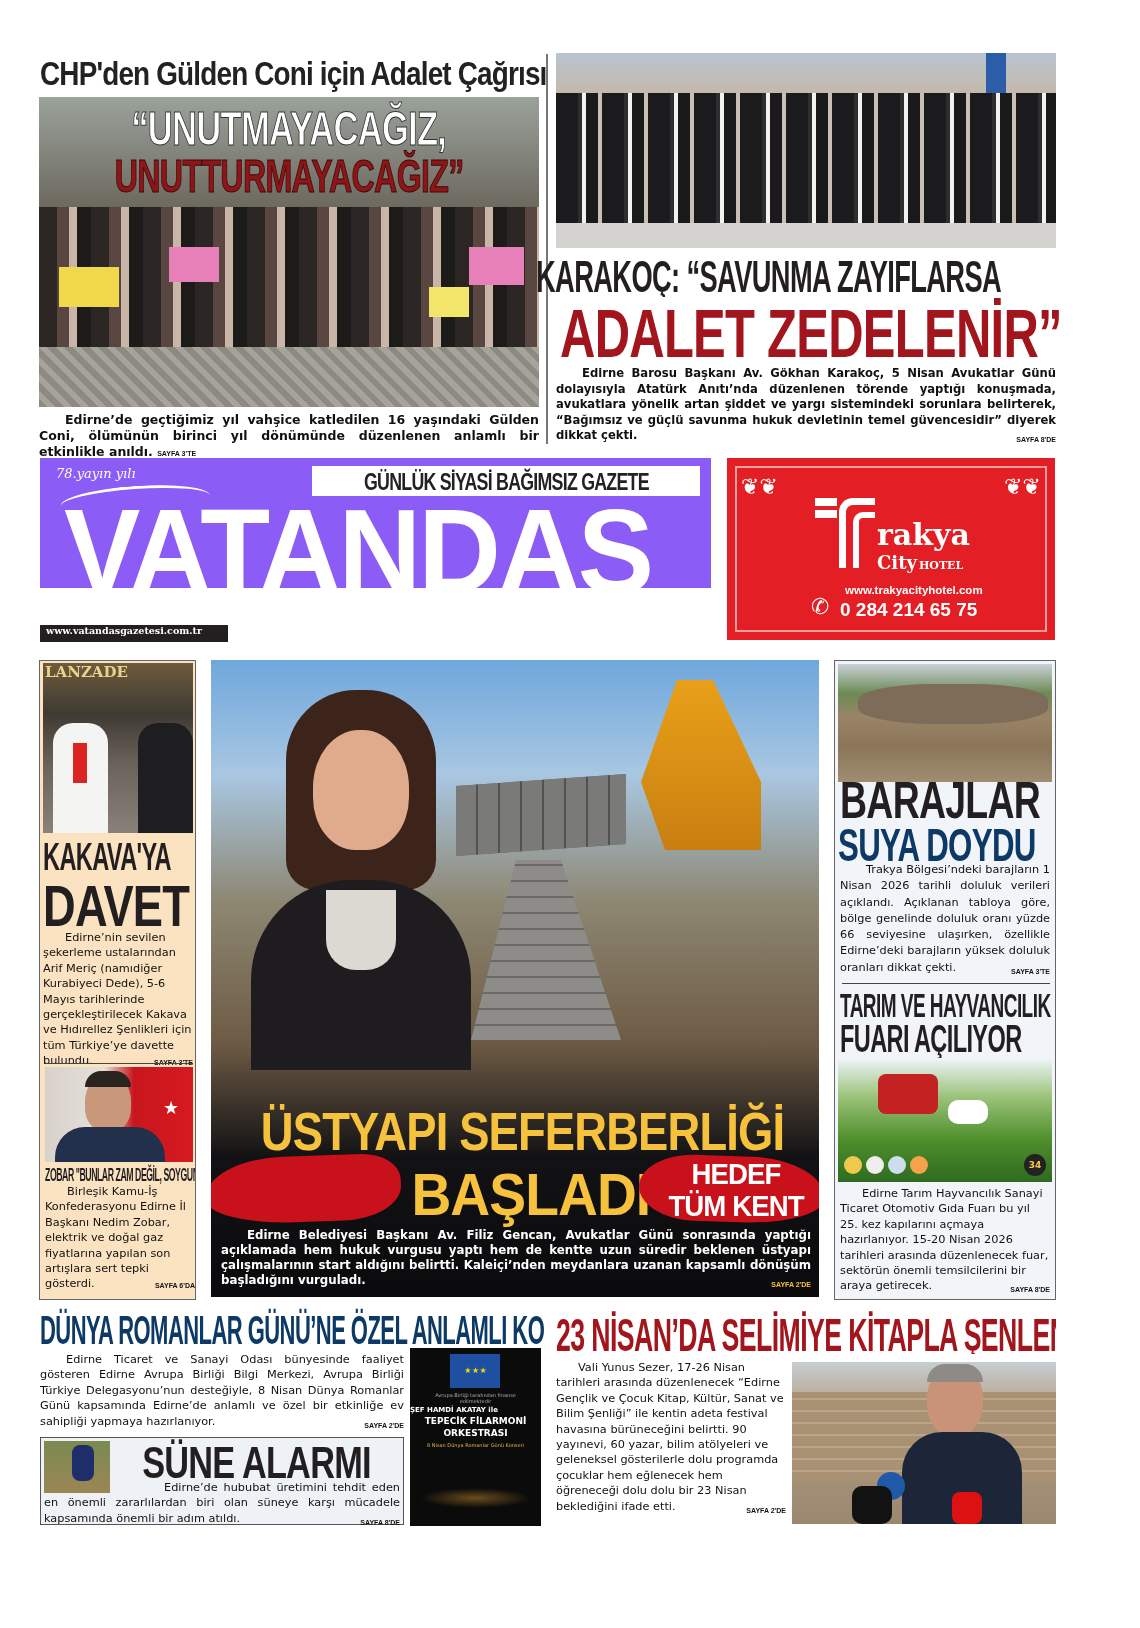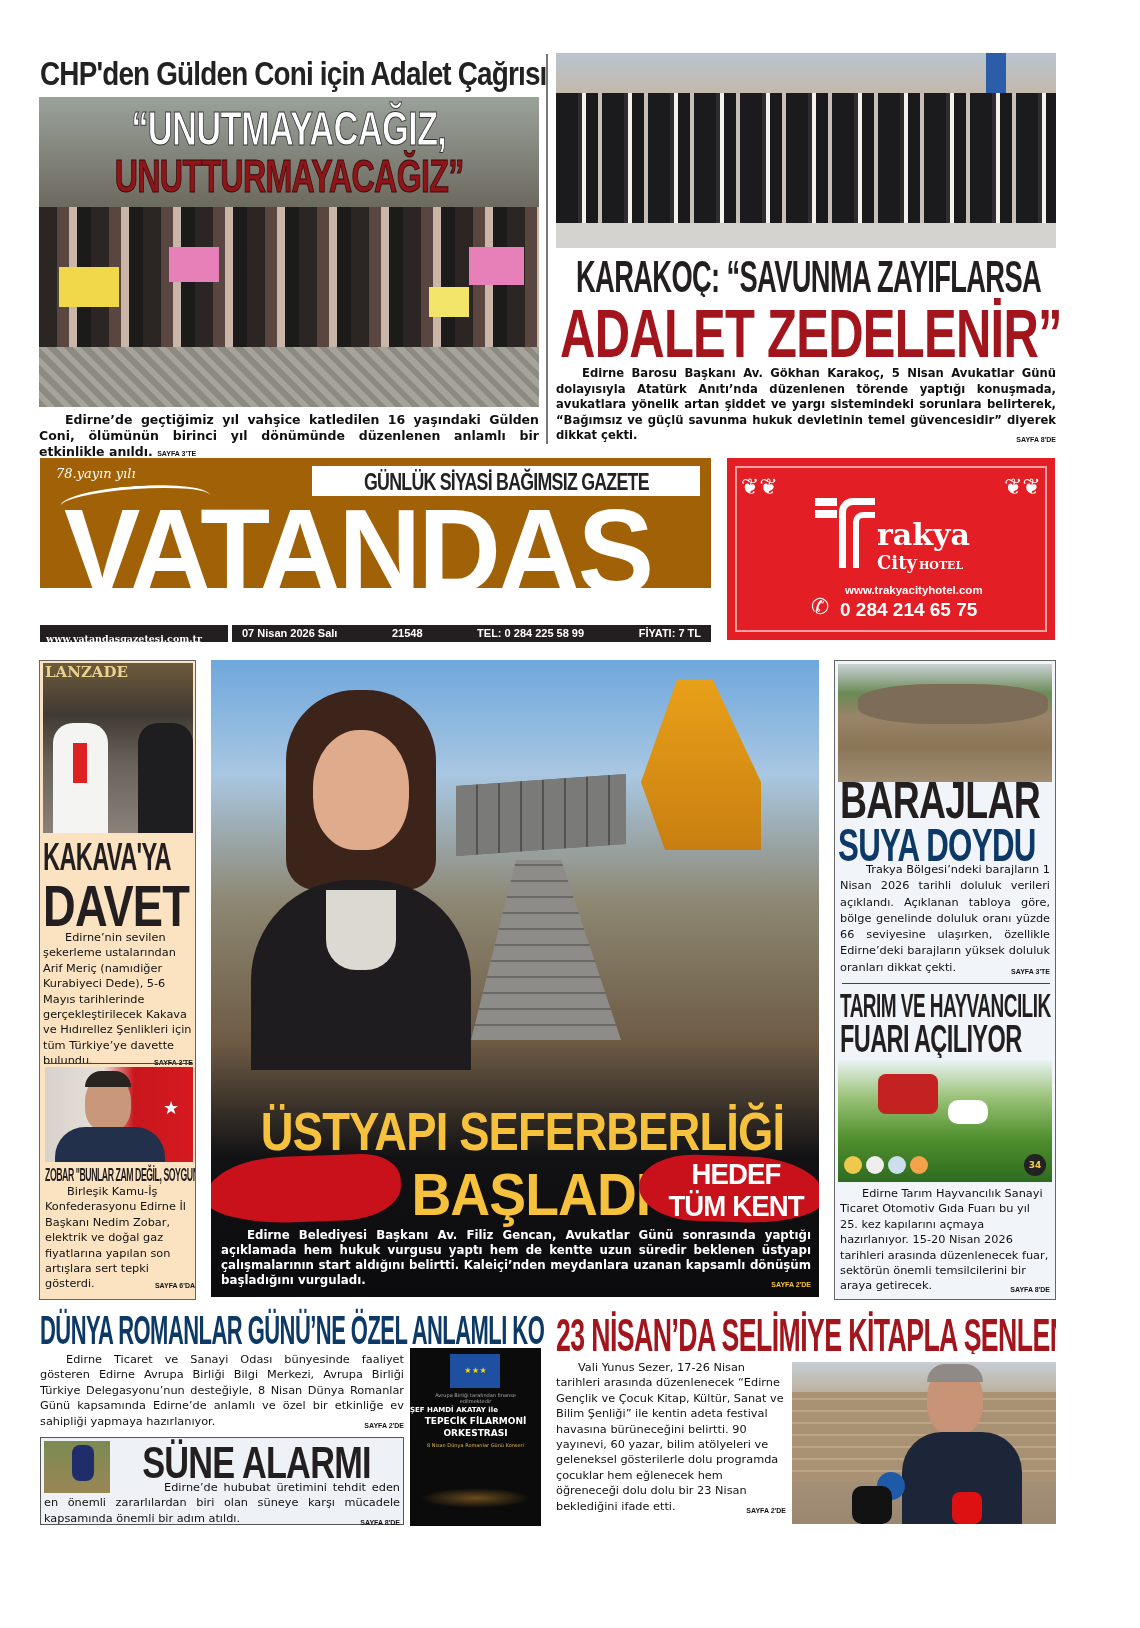--- a/index.html
+++ b/index.html
@@ -35,49 +35,43 @@
   <span>Edirne’de geçtiğimiz yıl vahşice katledilen 16 yaşındaki Gülden Coni, ölümünün birinci yıl dönümünde düzenlenen anlamlı bir etkinlikle anıldı.</span> <span class="sayfa" style="float:none">SAYFA 3'TE</span>
 </div>
 
 <div class="vdiv" style="left:546px;top:54px;height:390px;background:#777"></div>
 
 <div class="photo" style="left:556px;top:53px;width:500px;height:195px;background:linear-gradient(180deg,#b8c4cf 0%,#c9b39b 30%,#8f8276 55%,#d9d8d3 75%,#e7e6e2 100%)">
   <div class="abs" style="left:0;top:40px;width:500px;height:130px;background:repeating-linear-gradient(90deg,#1b1b1d 0 22px,#2f2d30 22px 26px,#f3f2ef 26px 30px,#1a1a1c 30px 42px,#c8c0b6 42px 46px)"></div>
   <div class="abs" style="left:430px;top:0;width:20px;height:40px;background:#2b5da8"></div>
   <div class="abs" style="left:0;top:170px;width:500px;height:25px;background:#d4d3cf"></div>
 </div>
-<div class="abs" style="left:576px;top:252px;width:505px;height:45px;overflow:hidden">
+<div class="abs" style="left:536px;top:252px;width:505px;height:45px;overflow:hidden">
   <span class="cond" style="display:inline-block;font-size:44px;color:#231f20;transform:scaleX(0.62)">KARAKOÇ: “SAVUNMA ZAYIFLARSA</span>
 </div>
 <div class="abs" style="left:560px;top:294px;width:500px;height:70px;overflow:hidden">
   <span class="cond" style="display:inline-block;font-size:68px;color:#a3151c;transform:scaleX(0.72)">ADALET ZEDELENİR”</span>
 </div>
 <div class="abs body-text" style="left:556px;top:366px;width:500px;font-weight:bold;font-size:11.6px;line-height:15.5px">
   <span>Edirne Barosu Başkanı Av. Gökhan Karakoç, 5 Nisan Avukatlar Günü dolayısıyla Atatürk Anıtı’nda düzenlenen törende yaptığı konuşmada, avukatlara yönelik artan şiddet ve yargı sistemindeki sorunlara belirterek, “Bağımsız ve güçlü savunma hukuk devletinin temel güvencesidir” diyerek dikkat çekti.</span>
   <span class="sayfa">SAYFA 8'DE</span>
 </div>
 
-<div class="abs" style="left:40px;top:458px;width:671px;height:130px;background:#a16207;overflow:hidden">
+<div class="abs" style="left:40px;top:458px;width:671px;height:130px;background:#8b5cf6;overflow:hidden">
   <div class="abs" style="left:16px;top:8px;color:#fff;font-family:'DejaVu Serif',serif;font-style:italic;font-size:13px">78.yayın yılı</div>
   <div class="abs" style="left:20px;top:28px;width:150px;height:18px;border-top:3px solid #fff;border-radius:60% 60% 0 0/100% 100% 0 0;transform:rotate(-4deg)"></div>
   <div class="abs" style="left:272px;top:8px;width:388px;height:30px;background:#fff;overflow:hidden;text-align:center">
     <span class="cond" style="display:inline-block;font-size:24px;color:#222;transform:scaleX(0.74);transform-origin:center top;margin-top:2px">GÜNLÜK SİYASİ BAĞIMSIZ GAZETE</span>
   </div>
   <div class="abs" style="left:24px;top:34px;width:640px;height:125px;overflow:hidden">
     <span class="cond" style="display:inline-block;font-size:118px;color:#fff;letter-spacing:-3px;transform:scaleX(0.97);line-height:1">VATANDAŞ</span>
   </div>
 </div>
 <div class="abs" style="left:40px;top:625px;width:671px;height:17px;display:flex;gap:4px;font-family:'Liberation Sans',sans-serif;font-weight:bold;font-size:11px;color:#fff">
-  <div style="background:#231f20;width:188px;padding:8px 6px;font-family:'DejaVu Serif',serif;font-size:9.5px">www.vatandasgazetesi.com.tr</div>
-  <div style="background:#231f20;flex:1;display:flex;justify-content:space-between;padding:2px 10px">
-    <span>07 Nisan 2026 Salı</span>
-    <span>21548</span>
-    <span>TEL: 0 284 225 58 99</span>
-    <span>FİYATI: 7 TL</span>
-  </div>
+  <div style="background:#231f20;width:188px;padding:0 6px;font-family:'DejaVu Serif',serif;font-size:9.5px">www.vatandasgazetesi.com.tr</div>
 </div>
 
 <div class="abs" style="left:727px;top:458px;width:328px;height:182px;background:#e31e24">
   <div class="abs" style="left:8px;top:8px;right:8px;bottom:8px;border:2px solid #f4a0a3"></div>
   <div class="abs" style="left:14px;top:12px;width:70px;height:34px;color:#fff;font-size:22px;line-height:34px">❦❦</div>
   <div class="abs" style="right:14px;top:12px;width:70px;height:34px;color:#fff;font-size:22px;line-height:34px;text-align:right">❦❦</div>
   <div class="abs" style="left:88px;top:40px;width:60px;height:70px">
     <div class="abs" style="left:0;top:0;width:22px;height:8px;background:#fff"></div>
     <div class="abs" style="left:0;top:12px;width:22px;height:8px;background:#fff"></div>
     <div class="abs" style="left:24px;top:0;width:36px;height:70px;border:7px solid #fff;border-right:none;border-bottom:none;border-radius:14px 0 0 0"></div>

